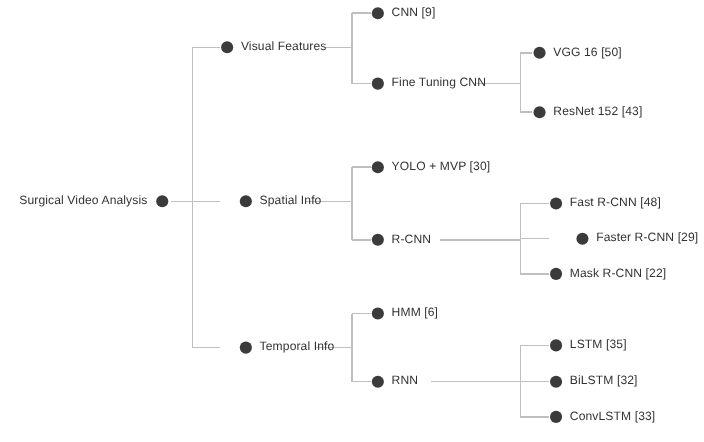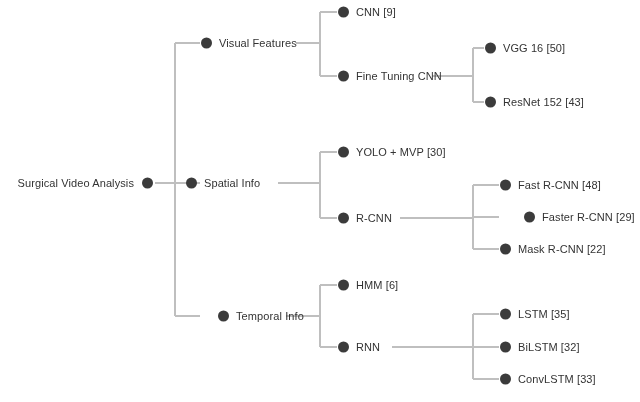--- a/index.html
+++ b/index.html
@@ -90,21 +90,21 @@
 
   <div id="nodes">
       <div class="node left" style="top: 183px; left: 0px; width: 153px; justify-content: flex-end; padding-left: 8px; box-sizing: border-box;">
         <span class="dot" style="background: rgb(59, 59, 59);"></span>
         <span class="label" style="color: rgb(51, 51, 51);">Surgical Video Analysis</span>
       </div>
       <div class="node right" style="top: 43px; left: 201px;">
         <span class="dot" style="background: rgb(59, 59, 59);"></span>
         <span class="label" style="color: rgb(51, 51, 51);">Visual Features</span>
       </div>
-      <div class="node right" style="top: 183px; left: 186px; justify-content: center;">
+      <div class="node right" style="top: 183px; left: 218px; justify-content: center;">
         <span class="dot" style="background: rgb(59, 59, 59);"></span>
         <span class="label" style="color: rgb(51, 51, 51);">Spatial Info</span>
       </div>
       <div class="node right" style="top: 316px; left: 201px; margin-left: 17px;">
         <span class="dot" style="background: rgb(59, 59, 59);"></span>
         <span class="label" style="color: rgb(51, 51, 51);">Temporal Info</span>
       </div>
       <div class="node right" style="top: 12px; left: 338px;">
         <span class="dot" style="background: rgb(59, 59, 59);"></span>
         <span class="label" style="color: rgb(51, 51, 51);">CNN [9]</span>

